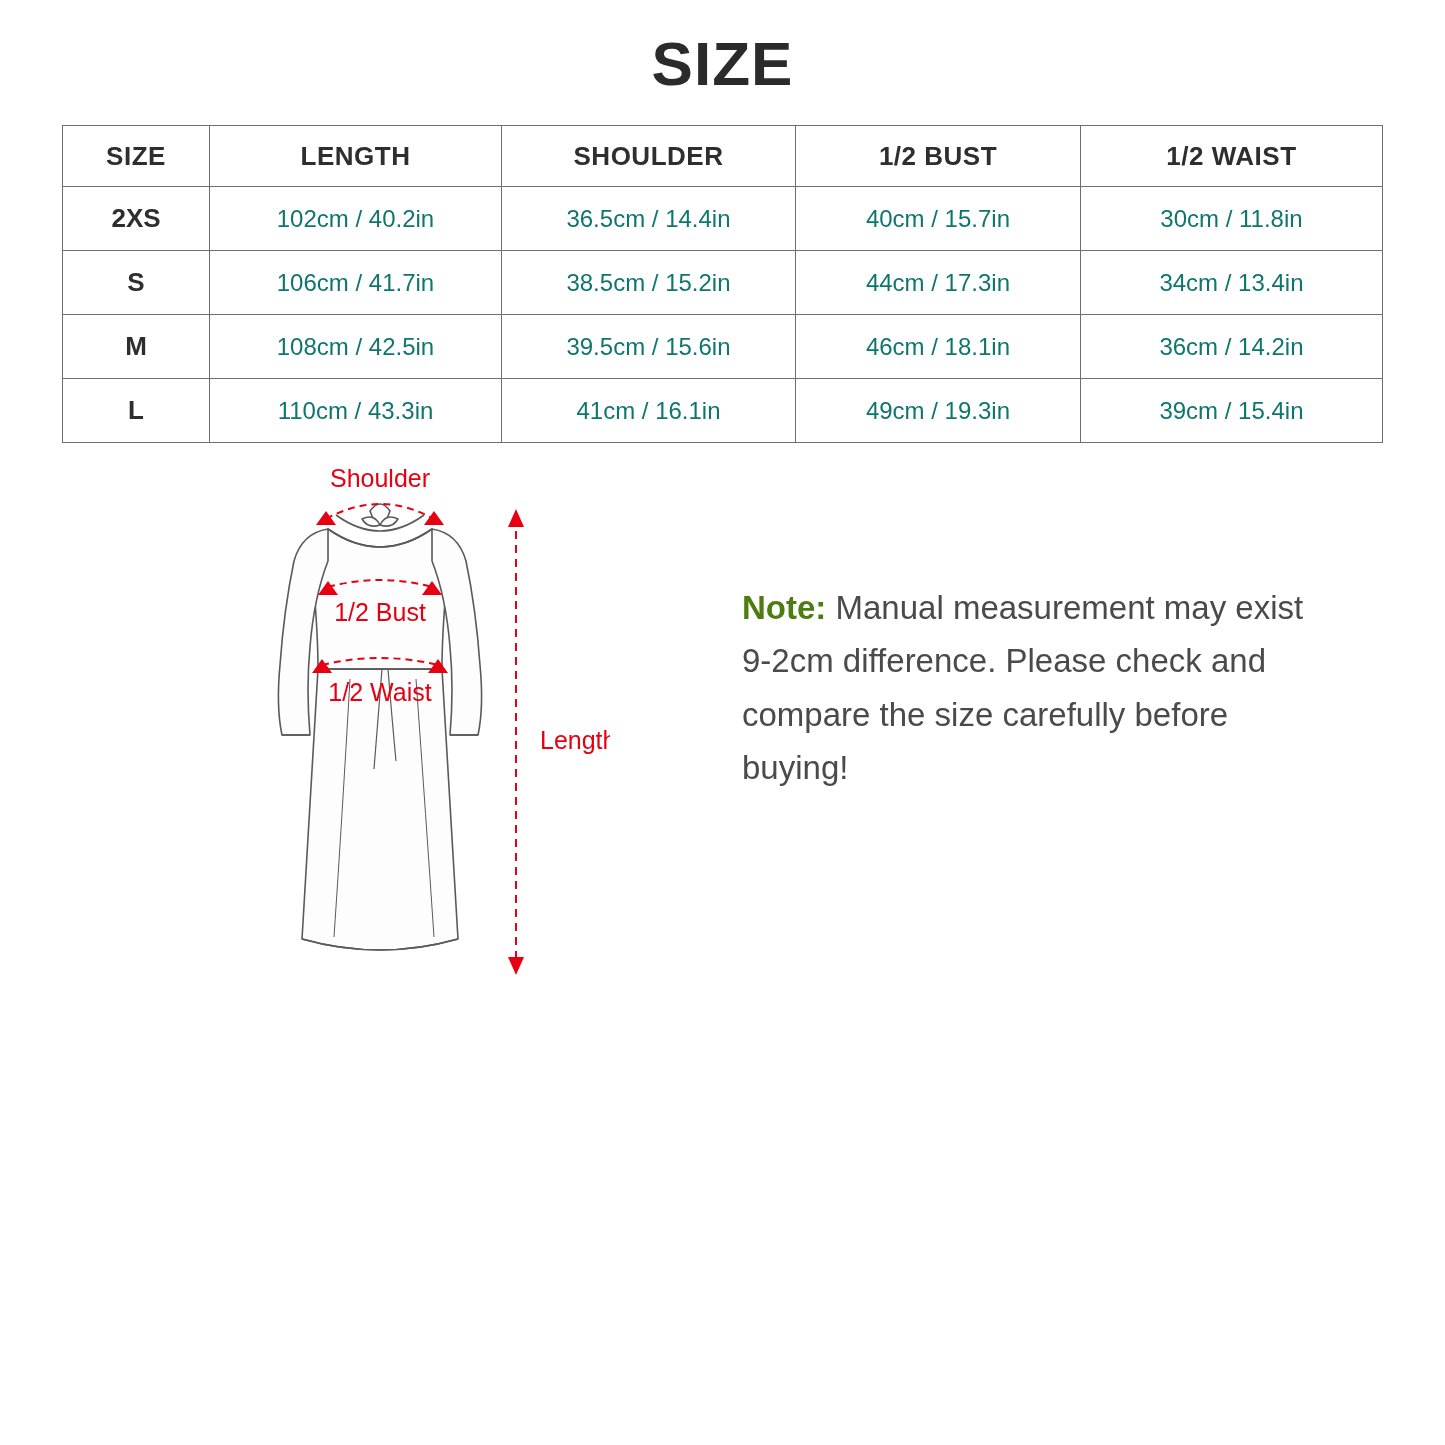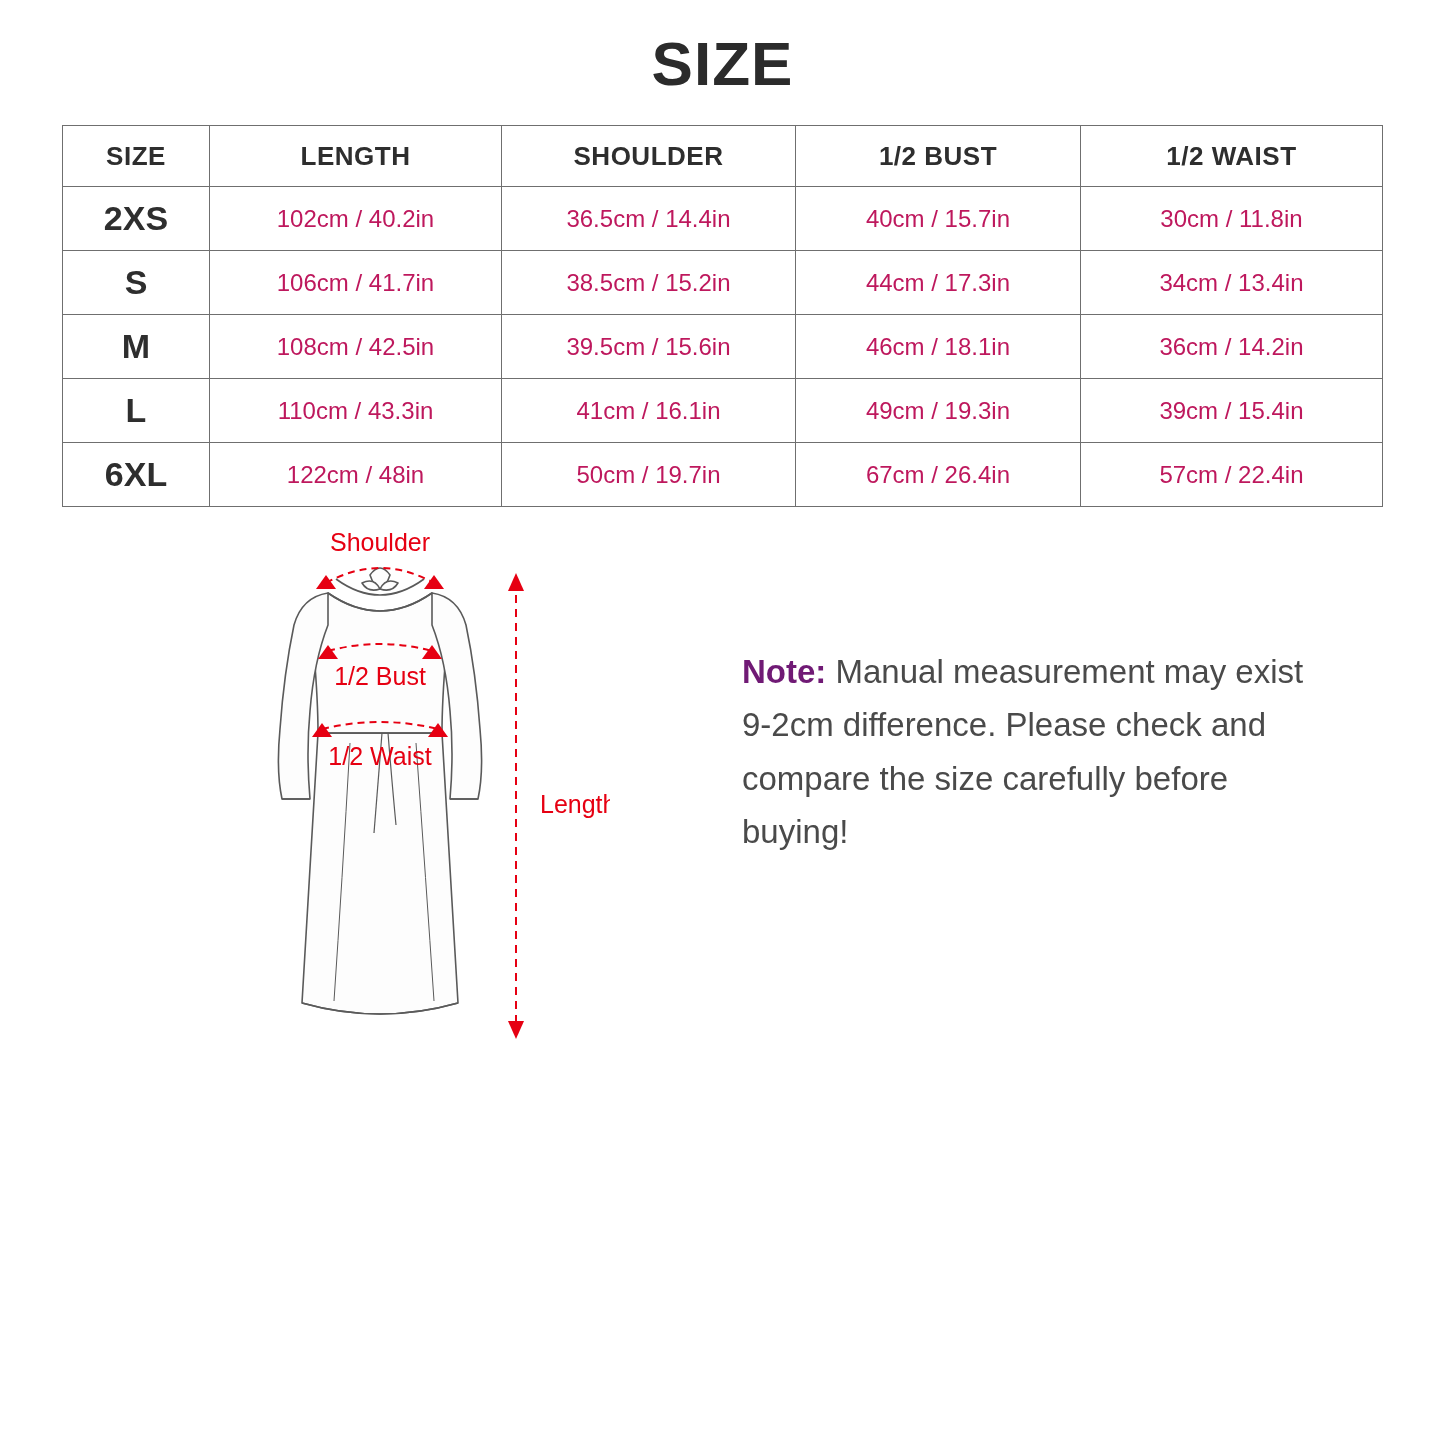--- a/index.html
+++ b/index.html
@@ -45,25 +45,25 @@
   table.size-table th {
     height: 58px;
     font-size: 26px;
     font-weight: bold;
     color: #2e2e2e;
     letter-spacing: 0.5px;
   }
   table.size-table td {
     height: 61px;
     font-size: 24px;
-    color: #be185d;
+    color: #0f766e;
   }
   table.size-table td.size-col {
     font-weight: bold;
-    font-size: 34px;
+    font-size: 26px;
     color: #2e2e2e;
   }
   col.c-size { width: 146px; }
   col.c-len  { width: 290px; }
   col.c-sho  { width: 292px; }
   col.c-bus  { width: 283px; }
   col.c-wai  { width: 300px; }
 
   
   .lower {
@@ -85,21 +85,21 @@
     position: absolute;
     left: 742px;
     top: 112px;
     width: 580px;
     font-size: 33px;
     line-height: 1.62;
     color: #4a4a4a;
   }
   .note b {
     font-weight: bold;
-    color: #701a75;
+    color: #4d7c0f;
   }
 
   .lbl {
     fill: #e60012;
     font-family: "Liberation Sans", sans-serif;
   }
 </style>
 </head>
 <body>
 
@@ -144,27 +144,20 @@
         <td>39.5cm / 15.6in</td>
         <td>46cm / 18.1in</td>
         <td>36cm / 14.2in</td>
       </tr>
       <tr>
         <td class="size-col">L</td>
         <td>110cm / 43.3in</td>
         <td>41cm / 16.1in</td>
         <td>49cm / 19.3in</td>
         <td>39cm / 15.4in</td>
-      </tr>
-      <tr>
-        <td class="size-col">6XL</td>
-        <td>122cm / 48in</td>
-        <td>50cm / 19.7in</td>
-        <td>67cm / 26.4in</td>
-        <td>57cm / 22.4in</td>
       </tr>
     </tbody>
   </table>
 </div>
 
 <div class="lower">
 
   <div class="figure">
     <svg width="400" height="545" viewBox="0 0 400 545" xmlns="http://www.w3.org/2000/svg">
 

